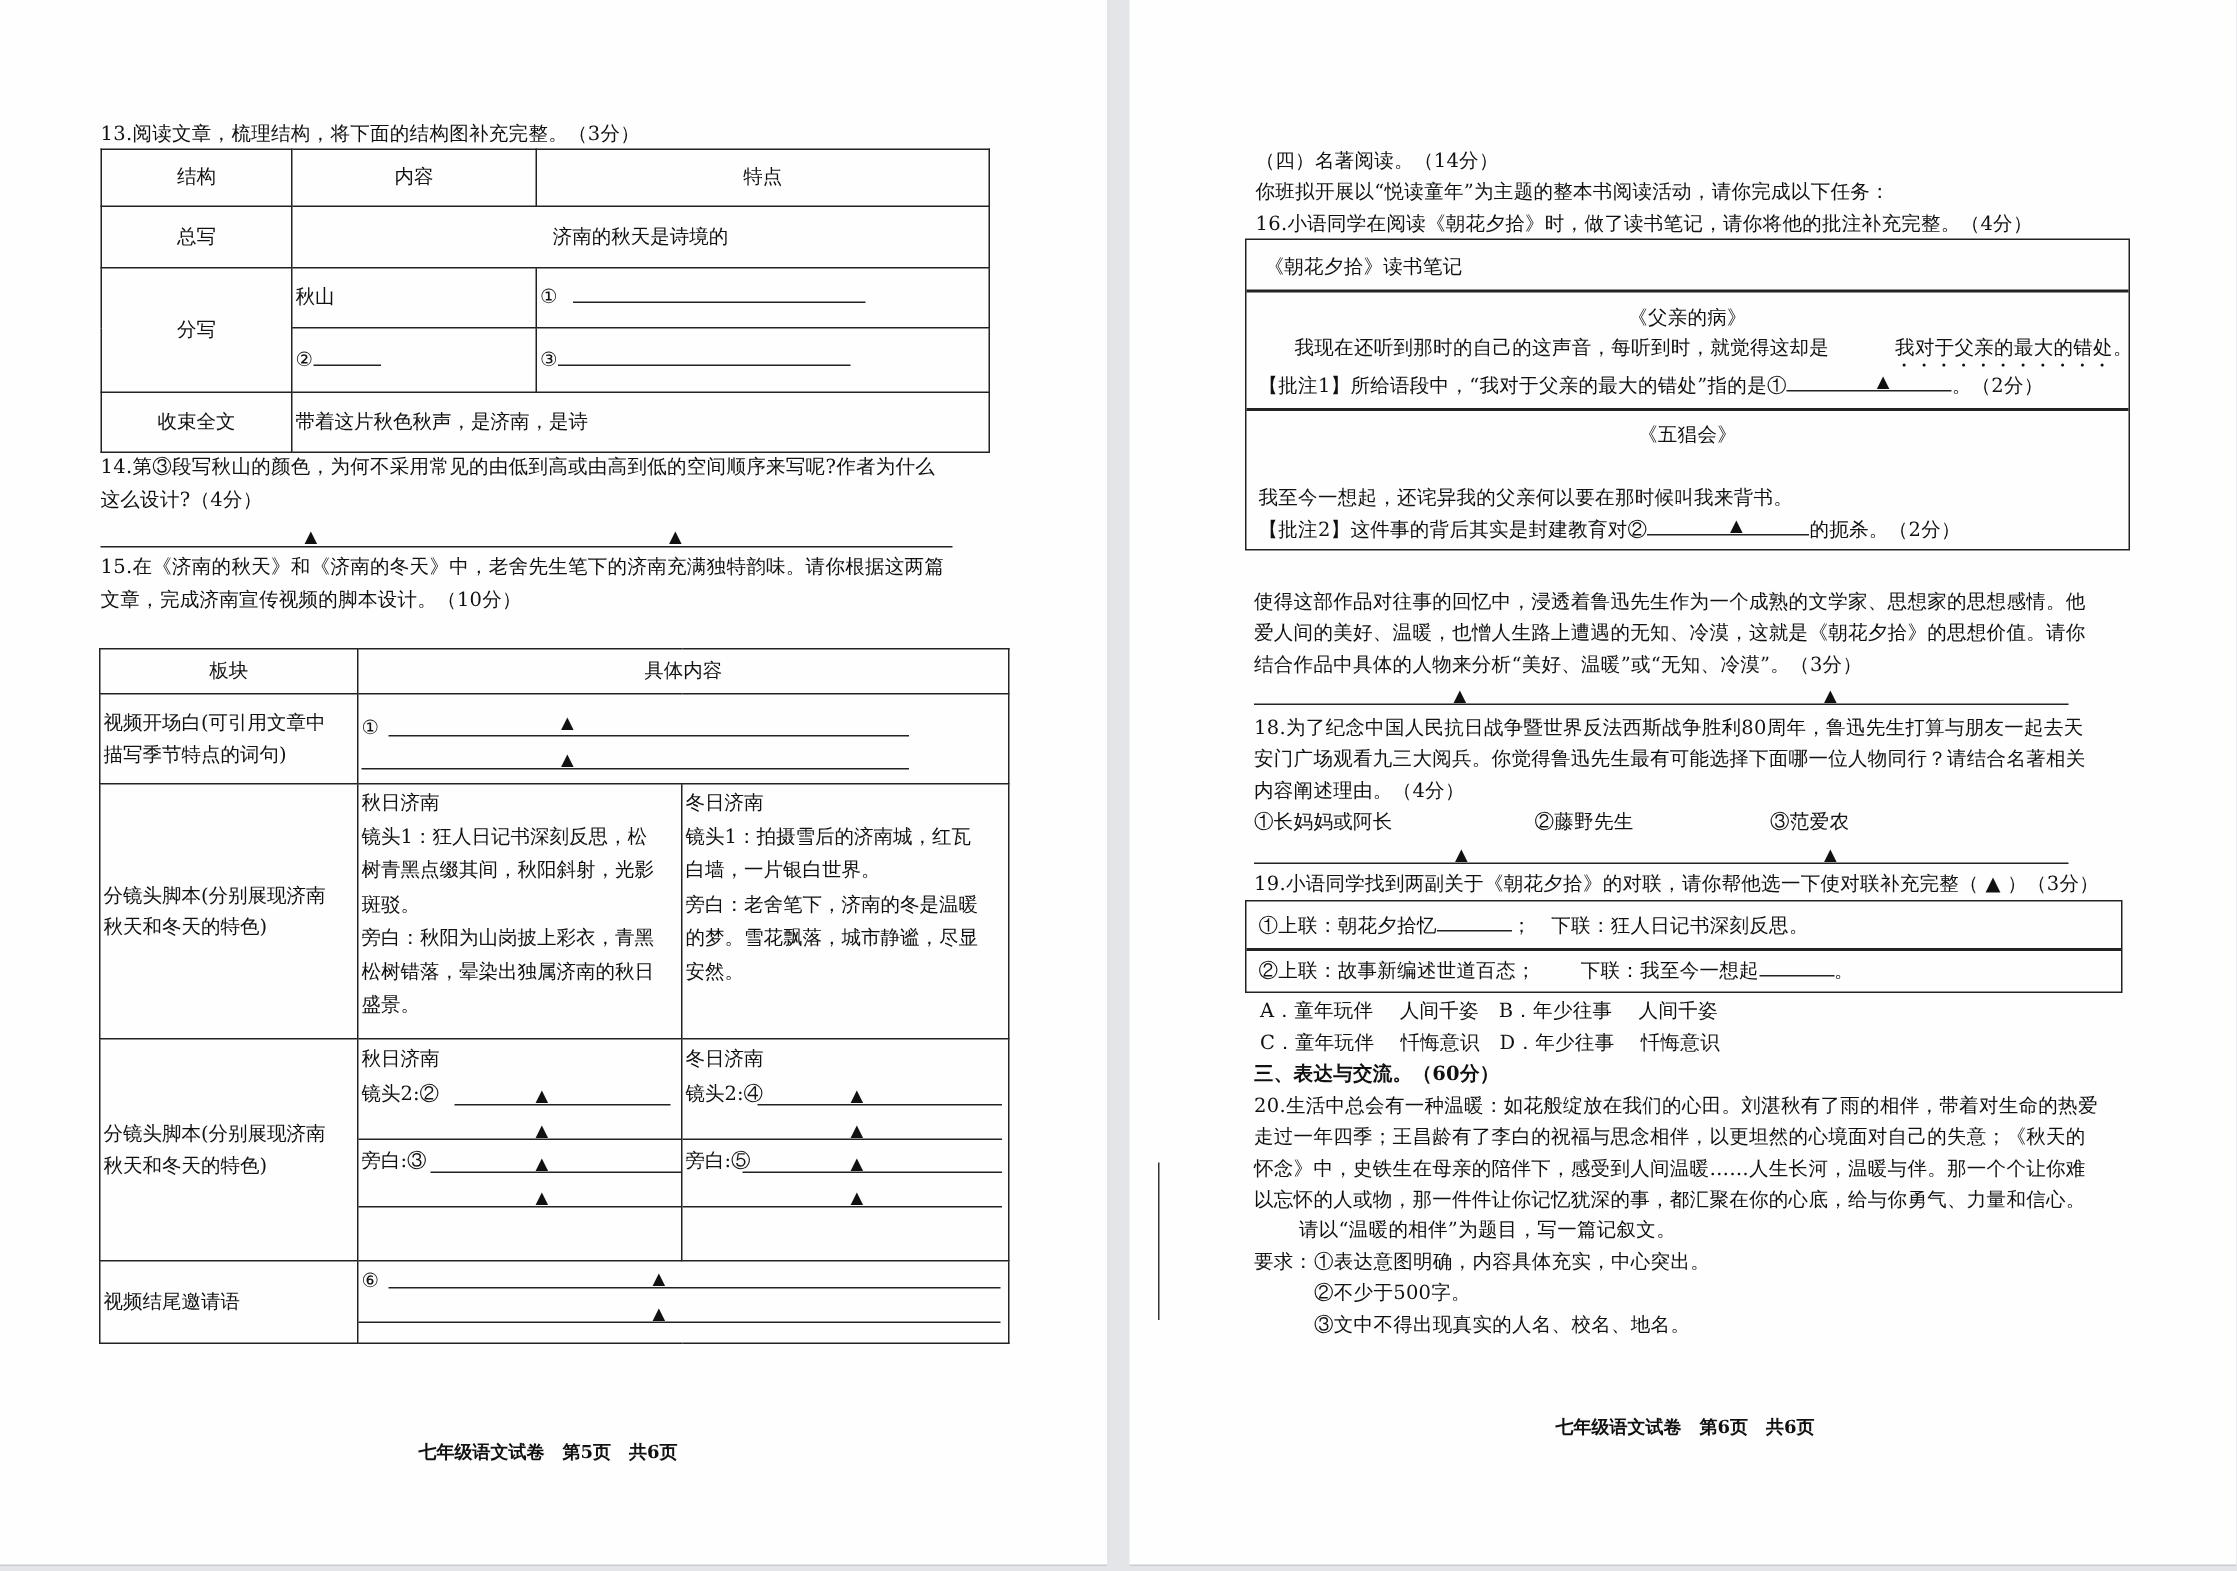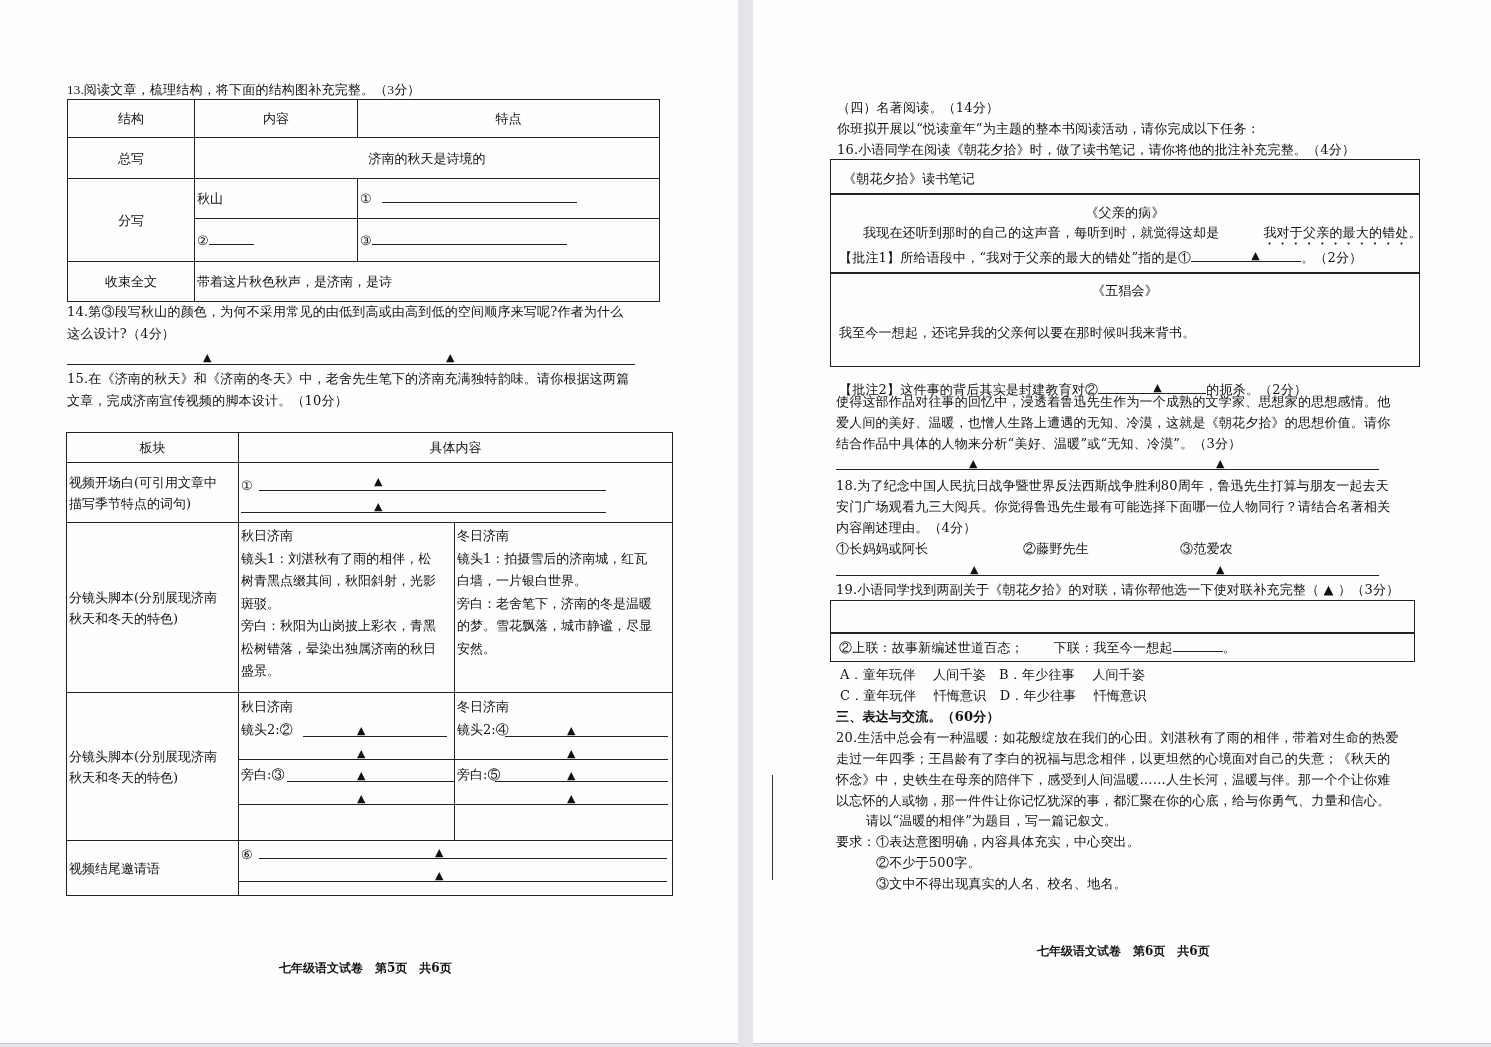--- a/index.html
+++ b/index.html
@@ -48,21 +48,21 @@
   .box {
     position: absolute; border: 1.5px solid #222;
   }
   .margin-mark { position: absolute; width: 1px; background: #333; }
 </style>
 </head>
 <body>
 
 <div id="page-left" class="page">
 
-  <div class="abs q-text" style="left:67px;top:79px;font-family:Liberation Serif, serif;">13.阅读文章，梳理结构，将下面的结构图补充完整。（3分）</div>
+  <div class="abs q-text" style="left:67px;top:79px;">13.阅读文章，梳理结构，将下面的结构图补充完整。（3分）</div>
   <table class="exam" style="left:67px;top:99px;width:593px;">
     <tbody>
         <tr style="height:38px;">
       <td class="center" style="width:127px;">结构</td>
       <td class="center" style="width:163px;">内容</td>
       <td class="center">特点</td>
     </tr>
     <tr style="height:41px;">
       <td class="center">总写</td>
       <td class="center" colspan="2">济南的秋天是诗境的</td>
@@ -118,21 +118,21 @@
         <div class="answer-line" style="left:2px;top:49px;width:365px;"></div>
       </td>
     </tr>
     <tr style="height:170px;">
       <td>
         <div>分镜头脚本(分别展现济南</div>
         <div>秋天和冬天的特色)</div>
       </td>
       <td style="width:216px;vertical-align:top;padding-top:2px;line-height:22.5px;">
         <div>秋日济南</div>
-        <div>镜头1：刘湛秋有了雨的相伴，松</div>
+        <div>镜头1：狂人日记书深刻反思，松</div>
         <div>树青黑点缀其间，秋阳斜射，光影</div>
         <div>斑驳。</div>
         <div>旁白：秋阳为山岗披上彩衣，青黑</div>
         <div>松树错落，晕染出独属济南的秋日</div>
         <div>盛景。</div>
       </td>
       <td style="vertical-align:top;padding-top:2px;line-height:22.5px;">
         <div>冬日济南</div>
         <div>镜头1：拍摄雪后的济南城，红瓦</div>
         <div>白墙，一片银白世界。</div>
@@ -201,21 +201,21 @@
     <div class="abs q-text" style="left:0;right:0;top:42px;text-align:center;">《父亲的病》</div>
     <div class="abs q-text" style="left:32px;top:62px;">
       <span>我现在还听到那时的自己的这声音，每听到时，就觉得这却是</span><span class="dotted-emph">我对于父亲的最大的错处</span><span>。</span>
     </div>
     <div class="abs q-text" style="left:8px;top:87px;">
       <span>【批注1】所给语段中，“我对于父亲的最大的错处”指的是①</span><span class="blank" style="width:110px;text-align:center;position:relative;"><span class="tri" style="left:60px;top:2px;">▲</span></span><span>。（2分）</span>
     </div>
     <div class="abs" style="left:0;right:0;top:112px;height:1.5px;background:#222;"></div>
     <div class="abs q-text" style="left:0;right:0;top:120px;text-align:center;">《五猖会》</div>
     <div class="abs q-text" style="left:8px;top:162px;">我至今一想起，还诧异我的父亲何以要在那时候叫我来背书。</div>
-    <div class="abs q-text" style="left:8px;top:183px;margin-top:36px;">
+    <div class="abs q-text" style="left:8px;top:183px;">
       <span>【批注2】这件事的背后其实是封建教育对②</span><span class="blank" style="width:108px;position:relative;"><span class="tri" style="left:55px;top:2px;">▲</span></span><span>的扼杀。（2分）</span>
     </div>
   </div>
 
   <div class="abs q-text" style="left:83px;top:412px;">爱人间的美好、温暖，也憎人生路上遭遇的无知、冷漠，这就是《朝花夕拾》的思想价值。请你</div>
   <div class="abs q-text" style="left:83px;top:391px;">使得这部作品对往事的回忆中，浸透着鲁迅先生作为一个成熟的文学家、思想家的思想感情。他</div>
   <div class="abs q-text" style="left:83px;top:433px;">结合作品中具体的人物来分析“美好、温暖”或“无知、冷漠”。（3分）</div>
   <div class="tri" style="left:216px;top:458px;">▲</div>
   <div class="tri" style="left:463px;top:458px;">▲</div>
   <div class="answer-line" style="left:83px;top:469px;width:543px;"></div>
@@ -225,20 +225,23 @@
   <div class="abs q-text" style="left:83px;top:517px;">内容阐述理由。（4分）</div>
   <div class="abs q-text" style="left:83px;top:538px;">①长妈妈或阿长</div>
   <div class="abs q-text" style="left:270px;top:538px;text-align:right;">②藤野先生</div>
   <div class="abs q-text" style="left:427px;top:538px;">③范爱农</div>
   <div class="tri" style="left:217px;top:564px;">▲</div>
   <div class="tri" style="left:463px;top:564px;">▲</div>
   <div class="answer-line" style="left:83px;top:575px;width:543px;"></div>
 
   <div class="abs q-text" style="left:83px;top:579px;">19.小语同学找到两副关于《朝花夕拾》的对联，请你帮他选一下使对联补充完整（ ▲ ）（3分）</div>
   <div class="box" style="left:77px;top:600px;width:585px;height:62px;">
+    <div class="abs q-text" style="left:8px;top:6px;">
+      <span>①上联：朝花夕拾忆</span><span class="blank" style="width:50px;"></span><span>；　下联：狂人日记书深刻反思。</span>
+    </div>
     <div class="abs" style="left:0;right:0;top:31px;height:1.5px;background:#222;"></div>
     <div class="abs q-text" style="left:8px;top:36px;">
       <span>②上联：故事新编述世道百态；</span><span style="display:inline-block;width:30px;"></span><span>下联：我至今一想起</span><span class="blank" style="width:50px;"></span><span>。</span>
     </div>
   </div>
   <div class="abs q-text" style="left:87px;top:664px;">A．童年玩伴　 人间千姿　B．年少往事　 人间千姿</div>
   <div class="abs q-text" style="left:87px;top:685px;">C．童年玩伴　 忏悔意识　D．年少往事　 忏悔意识</div>
 
   <div class="abs q-text" style="left:83px;top:706px;font-weight:bold;">三、表达与交流。（60分）</div>
   <div class="abs q-text" style="left:83px;top:727px;">20.生活中总会有一种温暖：如花般绽放在我们的心田。刘湛秋有了雨的相伴，带着对生命的热爱</div>

